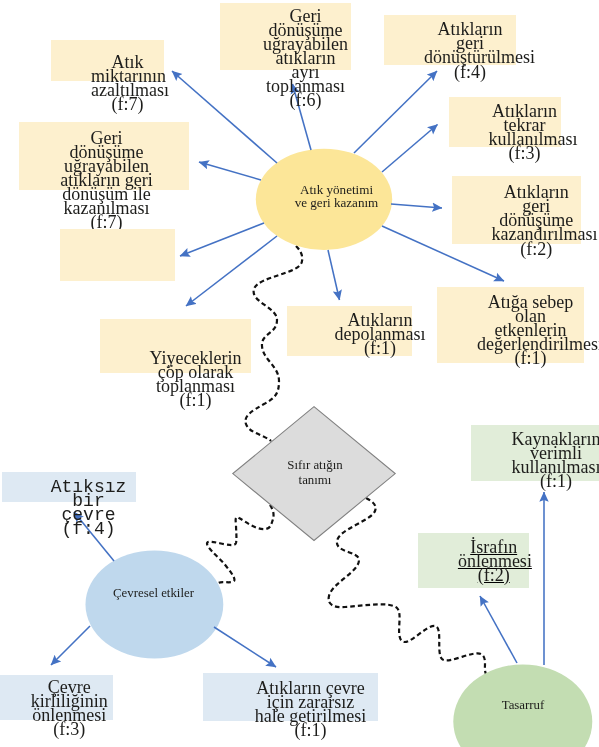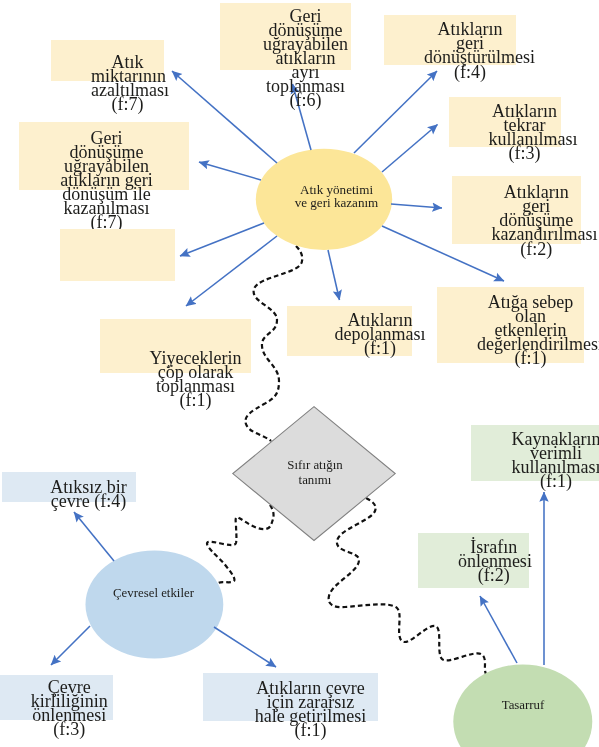--- a/index.html
+++ b/index.html
@@ -118,36 +118,36 @@
     <span>Atıkların
 depolanması (f:1)</span>
   </div>
   <div class="rect cream" style="left:437px;top:287px;width:147px;height:76px;"></div>
   <div class="node box" style="left:437px;top:294.6px;width:147px;">
     <span>Atığa sebep olan
 etkenlerin
 değerlendirilmesi (f:1)</span>
   </div>
   <div class="rect bluebox" style="left:1.5px;top:471.5px;width:134.4px;height:30px;"></div>
-  <div class="node box" style="left:1.5px;top:479.6px;width:134px;">
+  <div class="node box" style="left:1.5px;top:479.6px;width:134px;font-family:Liberation Mono, monospace;">
     <span>Atıksız bir çevre (f:4)</span>
   </div>
   <div class="rect bluebox" style="left:-14.2px;top:675px;width:127px;height:44.7px;"></div>
   <div class="node box" style="left:-14.2px;top:680.2px;width:127px;">
     <span>Çevre kirliliğinin
 önlenmesi (f:3)</span>
   </div>
   <div class="rect bluebox" style="left:203px;top:673.3px;width:175px;height:48px;"></div>
   <div class="node box" style="left:203px;top:680.6px;width:175px;">
     <span>Atıkların çevre için zararsız
 hale getirilmesi (f:1)</span>
   </div>
   <div class="rect greenbox" style="left:471.1px;top:425.3px;width:129.8px;height:55.7px;"></div>
   <div class="node box" style="left:471.1px;top:432.1px;width:129.8px;">
     <span>Kaynakların verimli
 kullanılması (f:1)</span>
   </div>
   <div class="rect greenbox" style="left:417.9px;top:532.5px;width:111.6px;height:55.5px;"></div>
-  <div class="node box" style="left:417.9px;top:539.6px;width:111.6px;">
+  <div class="node box" style="left:417.9px;top:539.6px;width:111.6px;text-decoration:underline;">
     <span>İsrafın
 önlenmesi (f:2)</span>
   </div>
 </div>
 
 </body></html>

